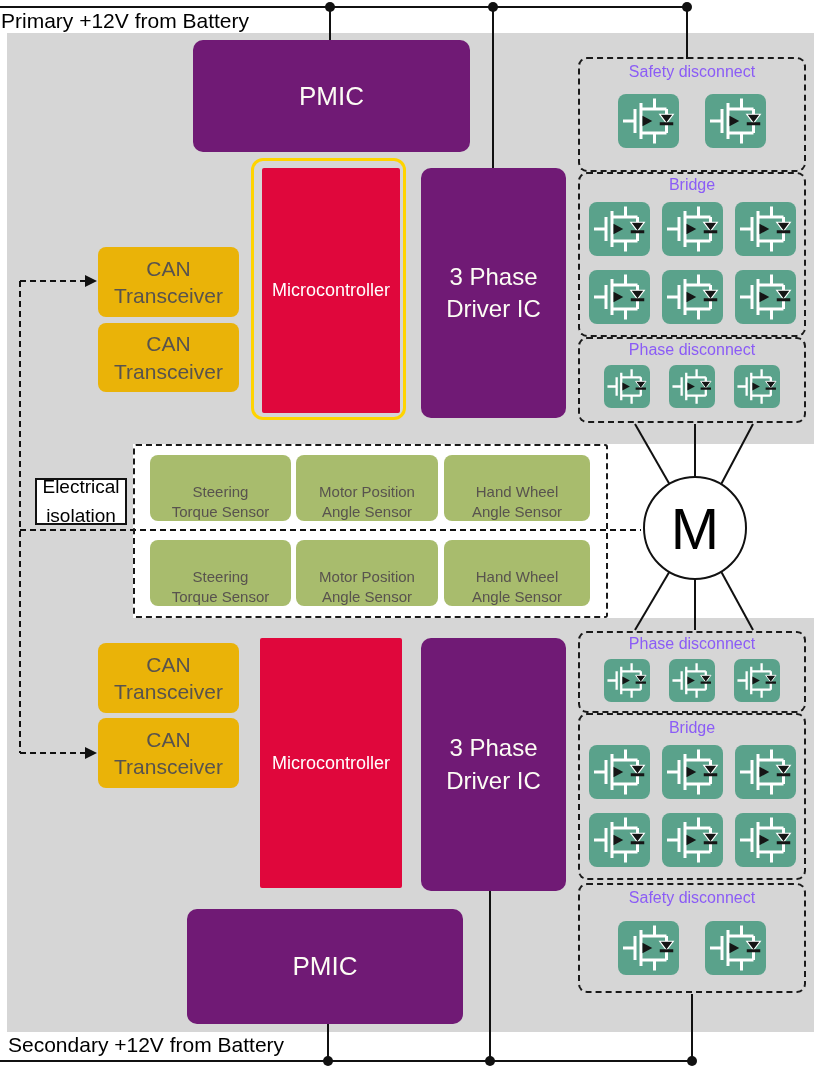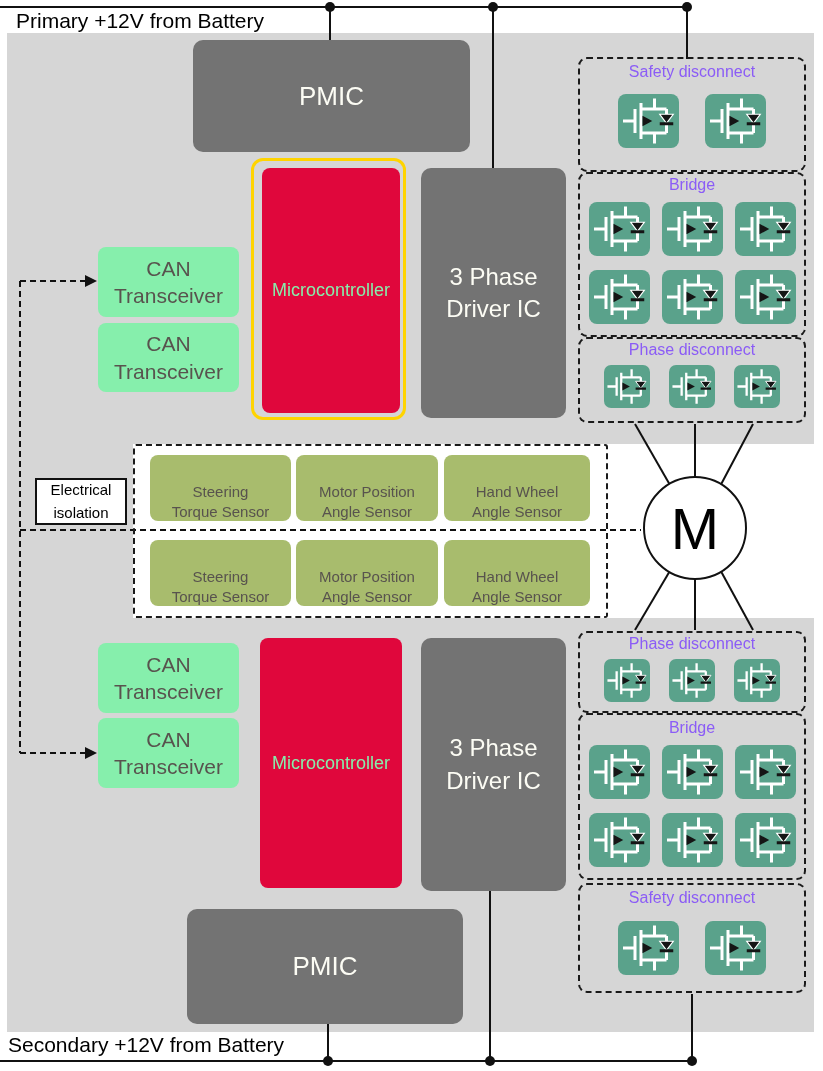--- a/index.html
+++ b/index.html
@@ -2,37 +2,37 @@
 <html><head>
 <meta charset="utf-8">
 <style>
   * { margin:0; padding:0; box-sizing:border-box; }
   body { font-family:"Liberation Sans", sans-serif; background:#ffffff; }
   #canvas { position:relative; width:823px; height:1071px; background:#fff; overflow:hidden; }
   .bg { position:absolute; z-index:0; }
   #wires { position:absolute; left:0; top:0; z-index:1; }
   .rail-label { position:absolute; font-size:21px; color:#000; z-index:2; white-space:nowrap; }
   .block { position:absolute; display:flex; flex-direction:column; align-items:center; justify-content:center; text-align:center; z-index:2; }
-  .teal  { background:#737373; color:#FCFCF4; border-radius:10px; }
-  .red   { background:#E0073C; color:#86efac; border-radius:8px; }
-  .yellow-b { background:#86efac; color:#58534E; border-radius:8px; }
+  .teal  { background:#701a75; color:#FCFCF4; border-radius:10px; }
+  .red   { background:#E0073C; color:#ffffff; border-radius:2px; }
+  .yellow-b { background:#eab308; color:#58534E; border-radius:8px; }
   .olive { background:#A8BC6D; color:#58534E; border-radius:8px; }
   .pmic { font-size:26px; }
   .driver { font-size:24px; line-height:1.35;text-align:center; }
   .micro { font-size:18px; }
   .can { font-size:21px; line-height:1.3; }
   .sensor { font-size:15px; line-height:1.3;justify-content:flex-end; }
   .micro-outline { position:absolute; border:3.5px solid #FFD400; border-radius:12px; background:transparent; z-index:2; }
   .stage { position:absolute; border:2px dashed #1a1a1a; border-radius:9px; display:flex; flex-direction:column; align-items:center; z-index:2; background:transparent; }
   .stage-label { font-size:16px; color:#8b5cf6; }
   .fet-row { display:flex; gap:12px; }
   .fet { background:#5AA28B; border-radius:8px; width:61px; height:54px; flex:none; }
   .fet.small { width:46px; height:43px; border-radius:7px; }
   .sensor-frame { position:absolute; border:2px dashed #1a1a1a; border-radius:3px; background:transparent; z-index:2; }
-  .iso-label { position:absolute; background:#fff; border:2px solid #111; font-size:15px; line-height:1.5; color:#000; text-align:center; display:flex; flex-direction:column; justify-content:center; z-index:2; }
+  .iso-label { position:absolute; background:#fff; border:2px solid #111; font-size:19px; line-height:1.5; color:#000; text-align:center; display:flex; flex-direction:column; justify-content:center; z-index:2; }
   .motor { position:absolute; background:#fff; border:2px solid #111; border-radius:50%; display:flex; align-items:center; justify-content:center; font-size:58px; color:#000; z-index:2; }
 </style>
 </head>
 <body>
 
 <svg width="0" height="0" style="position:absolute" aria-hidden="true">
   <defs>
     <symbol id="mosfet" viewBox="0 0 40 36">
       <path d="M3 18 H11 M11 10 V26 M15 6 V30 M15 10 H32 M15 26 H32 M24 10 V3 M24 26 V33 M32 10 V13.5 M32 19.5 V26" fill="none" stroke="#ffffff" stroke-width="2"></path>
       <polygon points="16,14.5 22.5,18 16,21.5" fill="#151515"></polygon>
@@ -80,21 +80,21 @@
       <polygon points="85,747 97,753 85,759"></polygon>
       <circle cx="330" cy="7" r="5"></circle>
       <circle cx="493" cy="7" r="5"></circle>
       <circle cx="687" cy="7" r="5"></circle>
       <circle cx="328" cy="1061" r="5"></circle>
       <circle cx="490" cy="1061" r="5"></circle>
       <circle cx="692" cy="1061" r="5"></circle>
     </g>
   </svg>
 
-  <div class="rail-label" style="left:16px; top:9px;">Primary +12V from Battery</div>
+  <div class="rail-label" style="left:1px; top:9px;">Primary +12V from Battery</div>
   <div class="rail-label" style="left:8px; top:1033px;">Secondary +12V from Battery</div>
 
   <div class="block teal pmic" style="left:193px; top:40px; width:277px; height:112px;">
     <span>PMIC</span>
   </div>
 
   <div class="micro-outline" style="left:251px; top:158px; width:155px; height:262px;"></div>
   <div class="block red micro" style="left:262px; top:168px; width:138px; height:245px;">
     <span>Microcontroller</span>
   </div>

